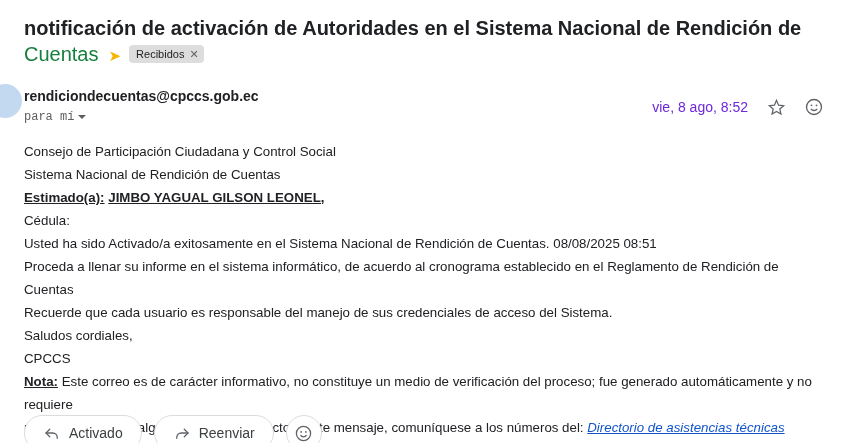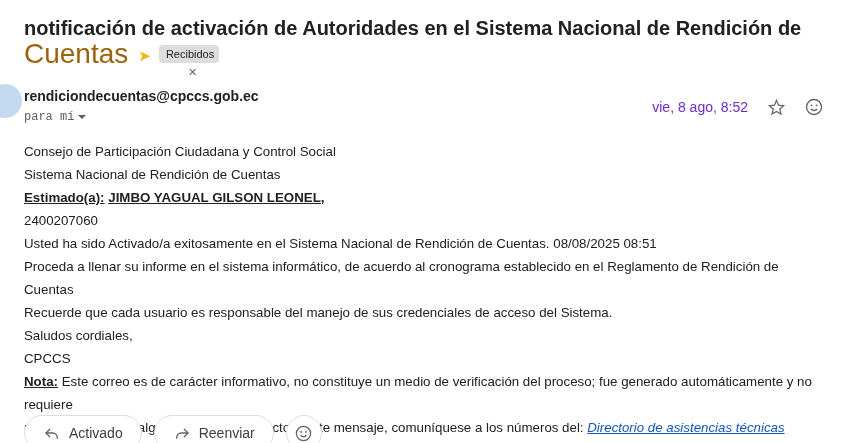--- a/index.html
+++ b/index.html
@@ -38,42 +38,41 @@
     color: #202124;
     max-width: 800px;
   }
   .subject-line2 {
     display: flex;
     align-items: center;
     padding: 0 24px;
     margin-top: -2px;
   }
   .subject-cont {
-    font-size: 28px;
+    font-size: 20px;
     line-height: 28px;
-    color: #a16207;
+    color: #15803d;
   }
   .label-arrow {
     color: #f5b400;
     font-size: 15px;
     margin: 0 8px 0 10px;
     line-height: 1;
     transform: translateY(1px);
   }
   .chip {
     display: inline-flex;
     align-items: center;
     background: #ddd;
     border-radius: 4px;
     height: 18px;
     padding: 0 5px 0 7px;
     font-size: 11px;
     color: #222;
     line-height: 18px;
-    flex-direction: column;
   }
   .chip .chip-x {
     margin-left: 5px;
     font-size: 11px;
     color: #5f6368;
     cursor: pointer;
   }
 
   
   .header-row {
@@ -245,21 +244,21 @@
   </div>
 
   <div class="body-block">
     <p class="line">Consejo de Participación Ciudadana y Control Social</p>
     <p class="line">Sistema Nacional de Rendición de Cuentas</p>
     <p class="line">
       <span class="bold">Estimado(a):</span>
       <span class="bold">JIMBO YAGUAL GILSON LEONEL,</span>
     </p>
     <p class="line cedula-row">
-      <span>2400207060</span>
+      <span class="cedula-label">Cédula:</span>
     </p>
     <p class="line">Usted ha sido Activado/a exitosamente en el Sistema Nacional de Rendición de Cuentas. 08/08/2025 08:51</p>
     <p class="line gap-top">Proceda a llenar su informe en el sistema informático, de acuerdo al cronograma establecido en el Reglamento de Rendición de Cuentas</p>
     <p class="line">Recuerde que cada usuario es responsable del manejo de sus credenciales de acceso del Sistema.</p>
     <p class="line gap-top">Saludos cordiales,</p>
     <p class="line">CPCCS</p>
     <p class="line gap-top">
       <span class="bold">Nota:</span><span> Este correo es de carácter informativo, no constituye un medio de verificación del proceso; fue generado automáticamente y no requiere</span>
     </p>
     <p class="line">

